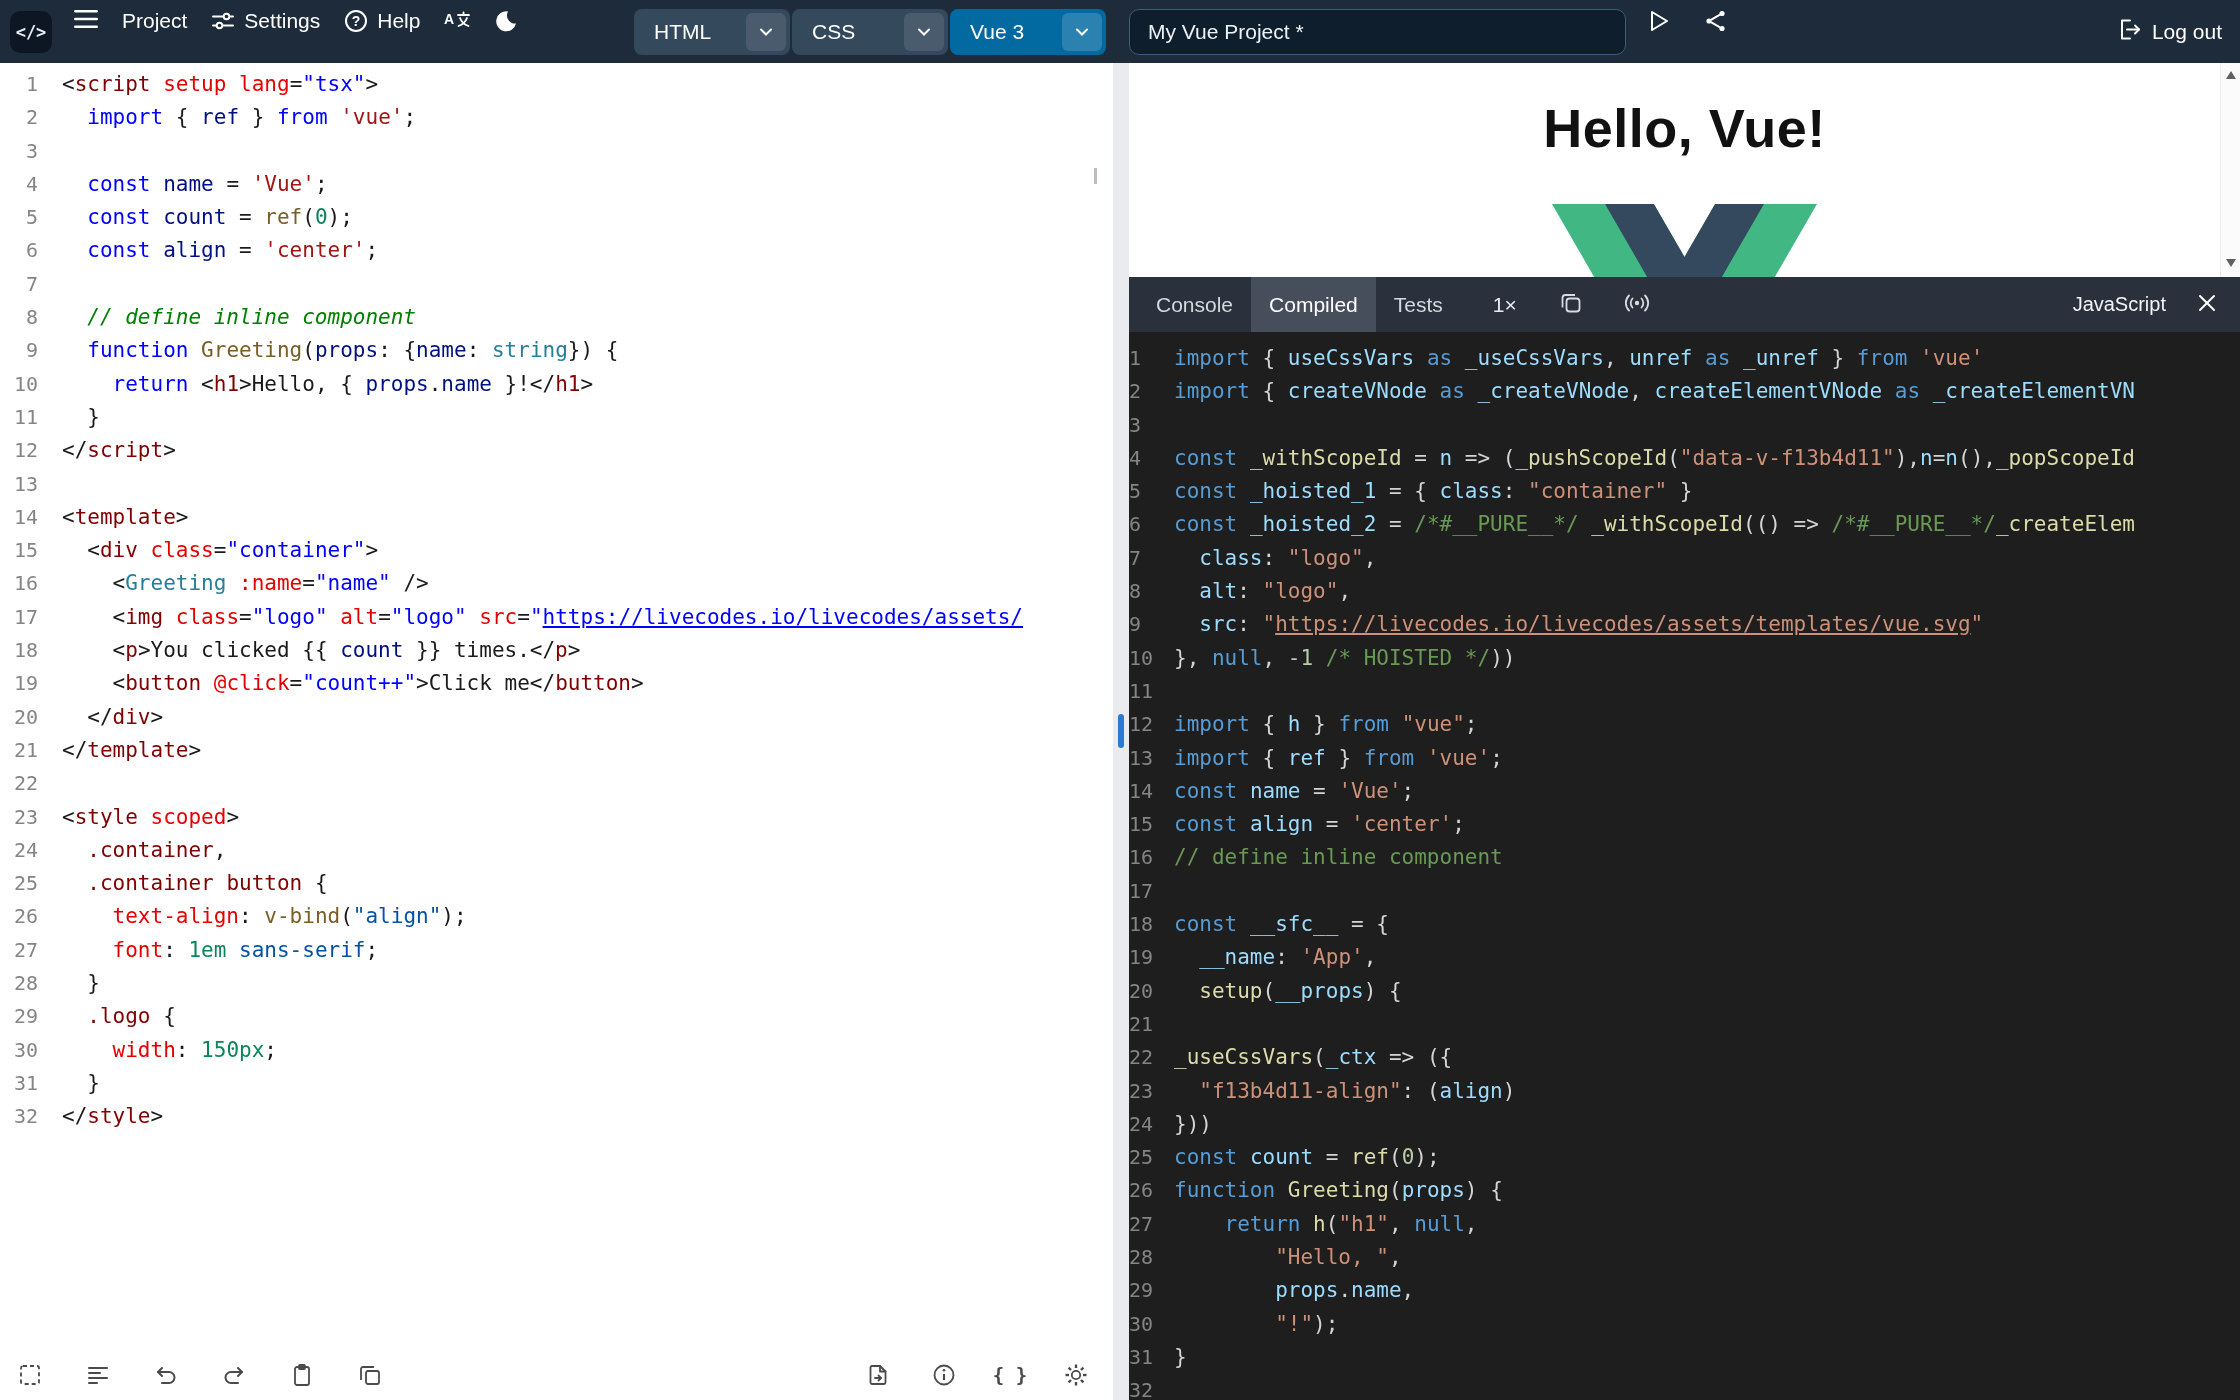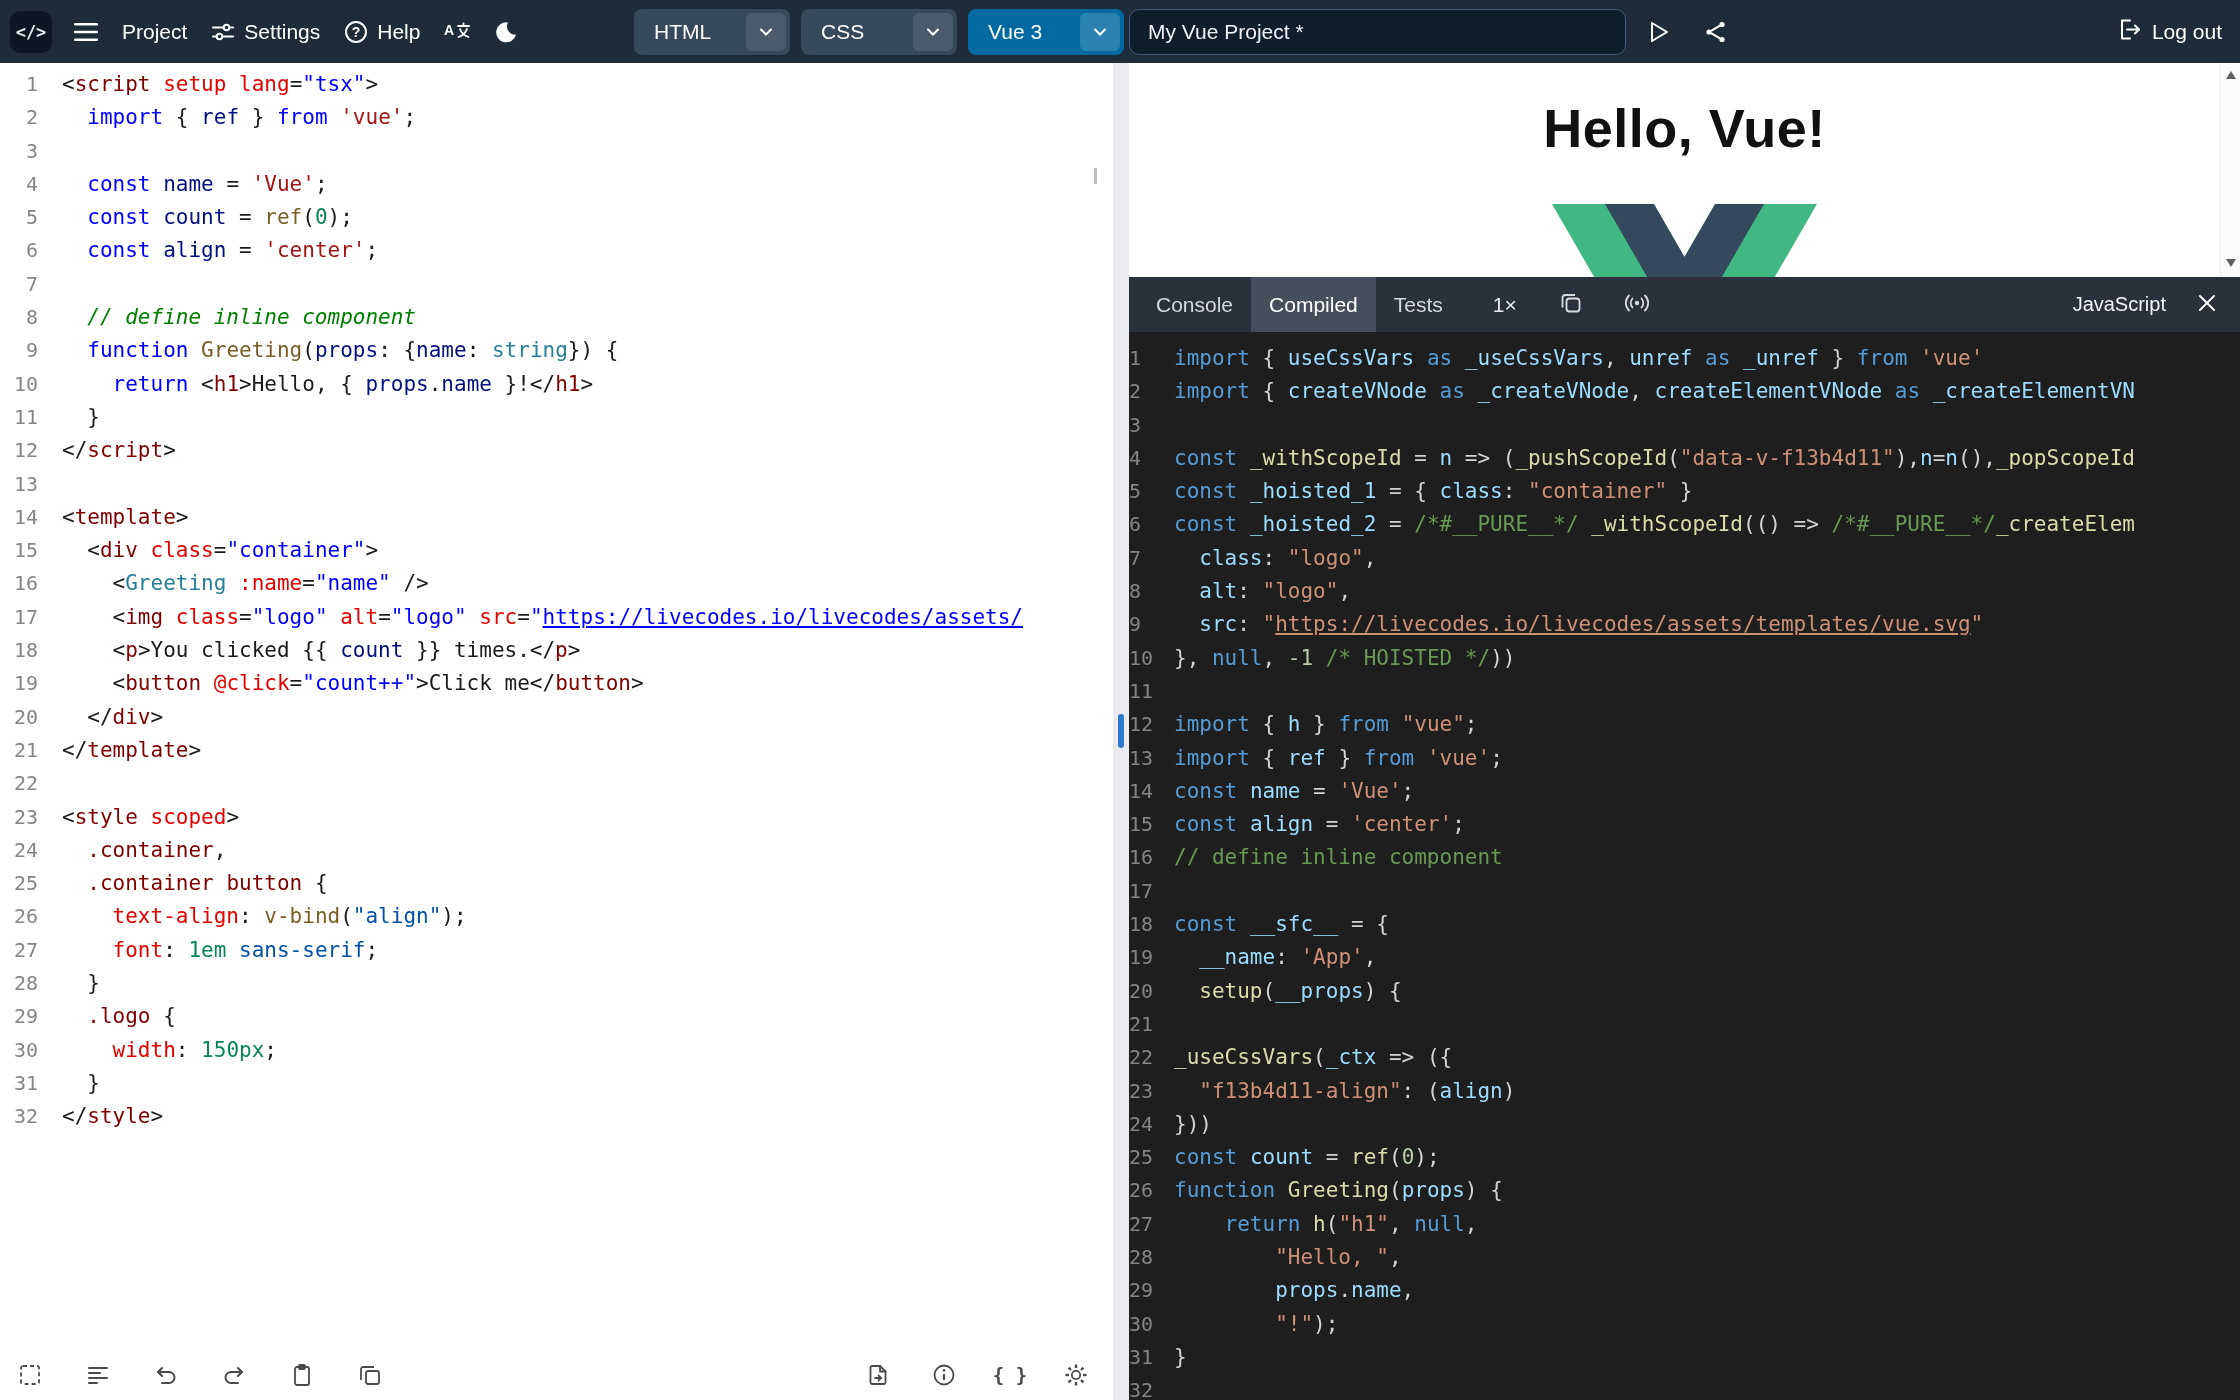--- a/index.html
+++ b/index.html
@@ -7,23 +7,23 @@
     font-family:"Liberation Sans",sans-serif}
   button{background:none;border:none;font-family:inherit;cursor:pointer}
   .app{position:relative;width:2240px;height:1400px}
 
   
   .topbar{position:absolute;left:0;top:0;width:2240px;height:63px;background:#1d2b3a;z-index:5}
   .tb-left{position:absolute;left:10px;top:0;height:100%;display:flex;align-items:center;gap:20px}
   .logo-tile{width:42px;height:42px;border-radius:10px;background:#0c152 ;background:#0d1724;color:#e8edf2;
     display:flex;align-items:center;justify-content:center;font-family:"DejaVu Sans Mono",monospace;
     font-size:17px;font-weight:bold}
-  .tb-btn{display:flex;align-items:center;gap:9px;color:#fff;font-size:21px;height:46px;padding:0 2px}
+  .tb-btn{display:flex;gap:9px;color:#fff;font-size:21px;height:46px;padding:0 2px}
   .tb-btn svg{display:block}
-  .tb-selects{position:absolute;left:634px;top:50%;transform:translateY(-50%);display:flex;gap:11px}
+  .tb-selects{position:absolute;left:634px;top:50%;transform:translateY(-50%);display:flex;gap:2px}
   .lang-select{width:156px;height:46px;border-radius:8px;background:#35495d;display:flex;align-items:center}
   .lang-select .lbl{padding-left:20px;font-size:21px;color:#fff;flex:1;text-align:left}
   .lang-caret{width:40px;height:38px;margin-right:4px;border-radius:6px;background:rgba(255,255,255,.10);
     display:flex;align-items:center;justify-content:center;flex:none}
   .lang-select.active{background:#0369a1}
   .lang-select.active .lang-caret{background:rgba(255,255,255,.16)}
   .tb-title{position:absolute;left:1129px;top:50%;transform:translateY(-50%);width:497px;height:46px;
     border-radius:10px;background:#0f1e2c;border:1px solid #3c5d7e;display:flex;align-items:center;
     padding-left:18px;font-size:21px;color:#eef2f6;cursor:text}
   .tb-run{position:absolute;left:1645px;top:50%;transform:translateY(-50%)}

